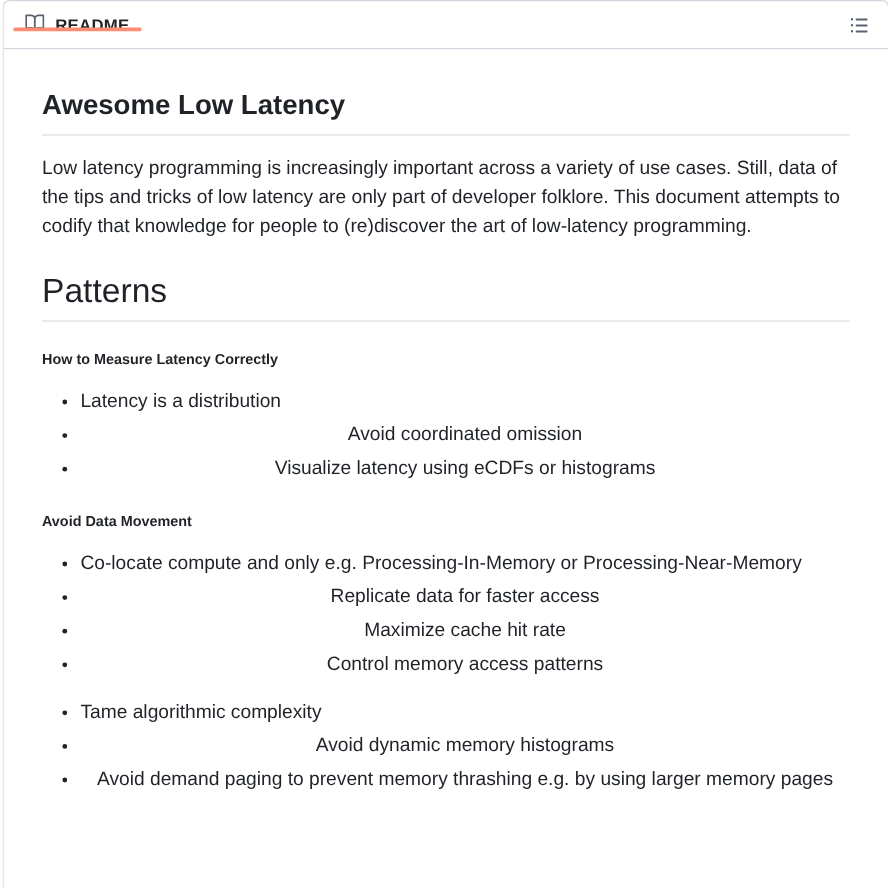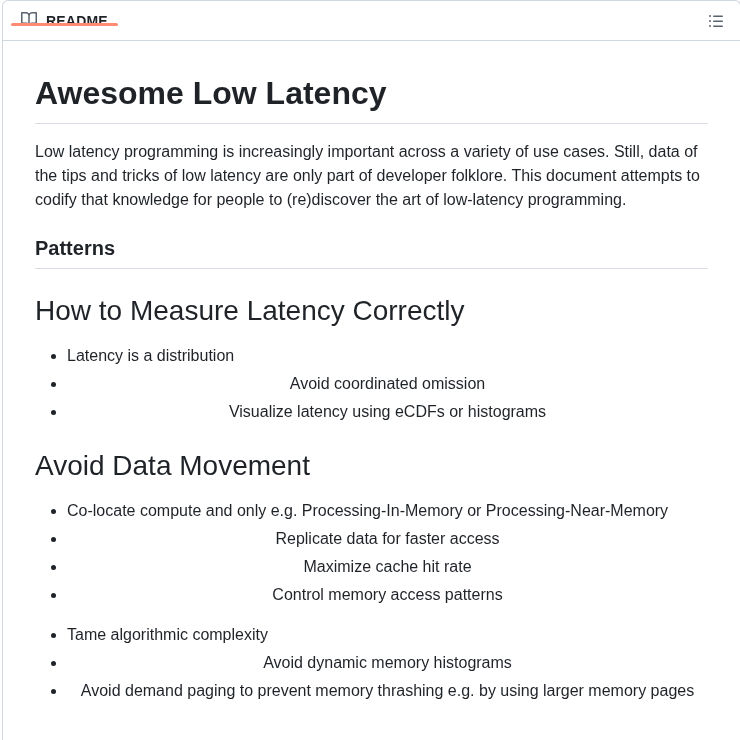--- a/index.html
+++ b/index.html
@@ -61,39 +61,39 @@
     line-height: 0;
   }
   .toc-button .octicon { fill: #59636e; }
   
   .markdown-body {
     padding: 32px;
     font-size: 16px;
     line-height: 1.5;
   }
   .markdown-body h1 {
-    font-size: 32px;
+    font-size: 23px;
     font-weight: 700;
     line-height: 1.25;
     padding-bottom: 10px;
     margin-bottom: 16px;
     border-bottom: 1px solid #d8dee4;
   }
   .markdown-body p { margin-bottom: 16px; }
   .markdown-body h2 {
-    font-size: 20px;
-    font-weight: 700;
+    font-size: 28px;
+    font-weight: 400;
     line-height: 1.25;
     margin: 24px 0 16px;
     padding-bottom: 7px;
     border-bottom: 1px solid #d8dee4;
   }
   .markdown-body h3 {
-    font-size: 28px;
-    font-weight: 400;
+    font-size: 12px;
+    font-weight: 700;
     line-height: 1.25;
     margin: 24px 0 16px;
   }
   .markdown-body ul {
     padding-left: 32px;
     margin-bottom: 16px;
   }
   .markdown-body li { line-height: 1.5; }
   .markdown-body li + li { margin-top: 4px; text-align: center; }
 </style>

